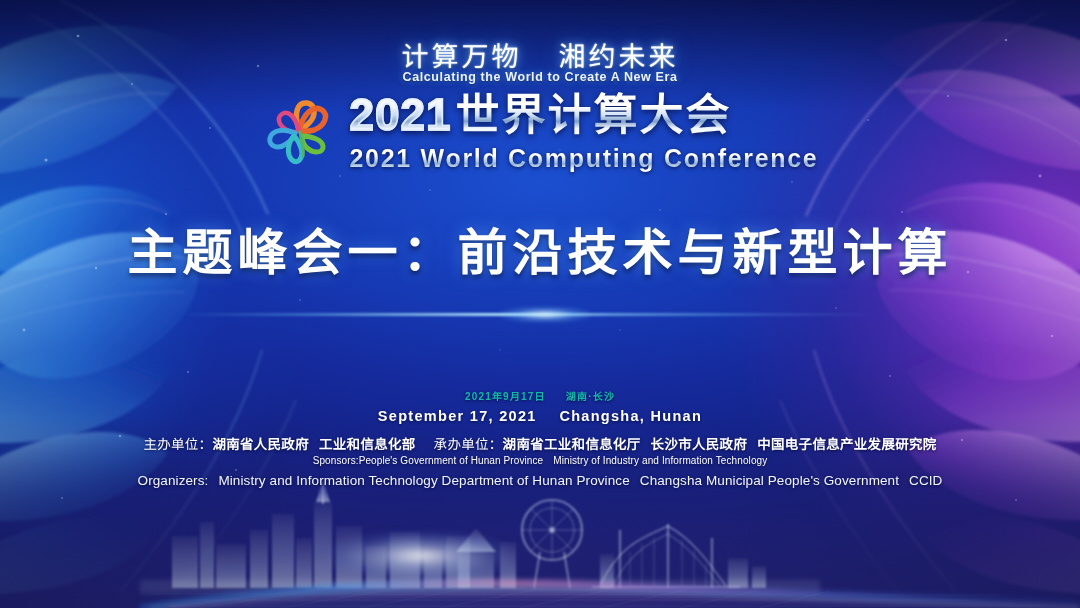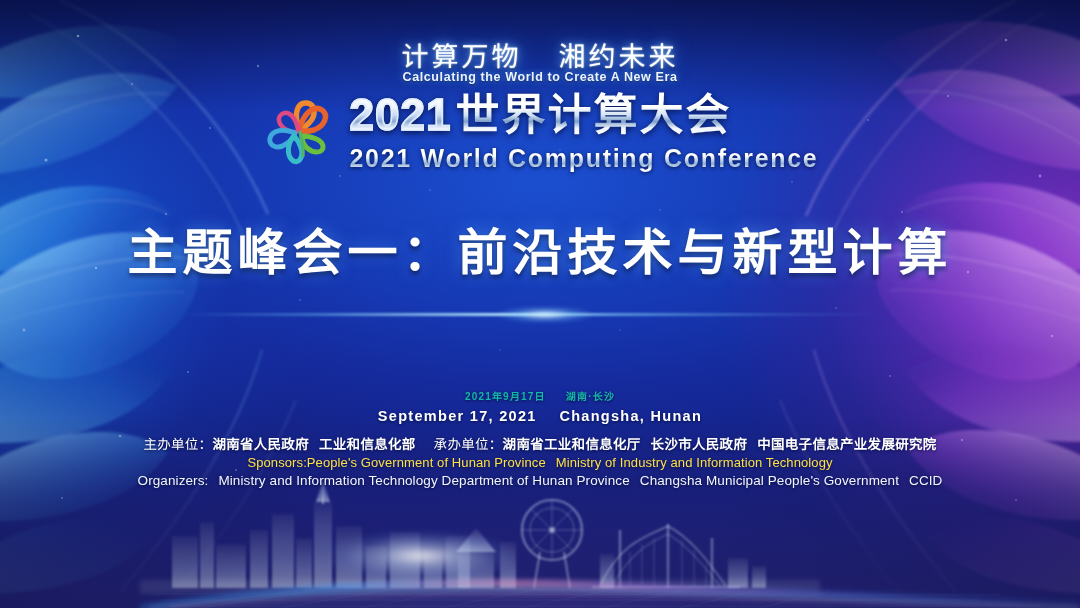--- a/index.html
+++ b/index.html
@@ -238,23 +238,23 @@
     color: #ffffff;
     white-space: nowrap;
     text-shadow: 0 1px 3px rgba(3,10,52,0.8);
   }
   .orgs-cn .lbl { font-weight: normal; }
   .orgs-cn .sp { display: inline-block; width: 10px; }
   .orgs-cn .sp-wide { display: inline-block; width: 18px; }
   .sponsors-en {
     position: absolute;
     top: 455px; left: 0; right: 0;
-    font-size: 13px;
+    font-size: 10px;
     letter-spacing: 0.1px;
-    color: #fde047;
+    color: #ffffff;
     white-space: nowrap;
     text-shadow: 0 1px 3px rgba(3,10,52,0.8);
   }
   .organizers-en {
     position: absolute;
     top: 473px; left: 0; right: 0;
     font-size: 13.5px;
     letter-spacing: 0.1px;
     color: #f2f6ff;
     white-space: nowrap;

